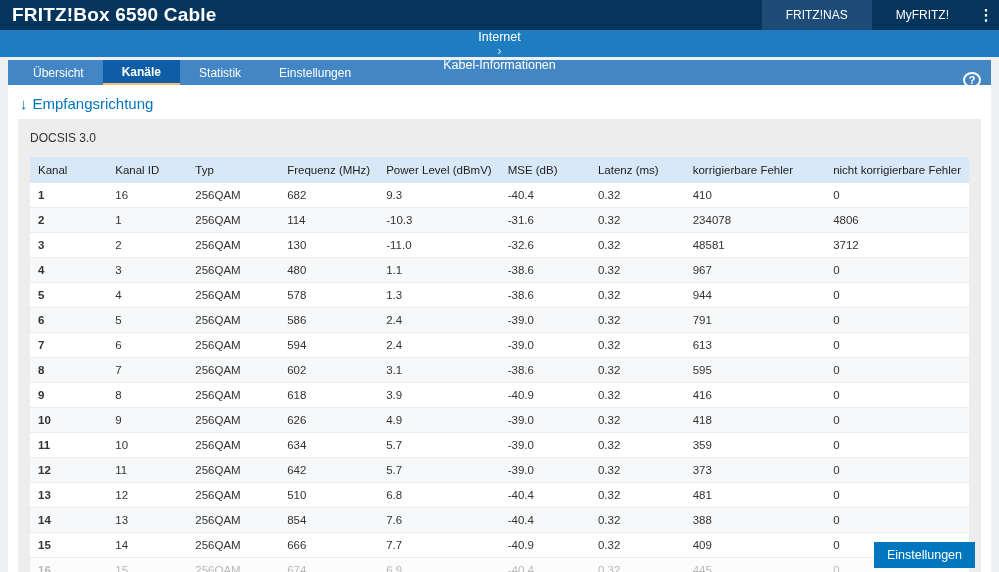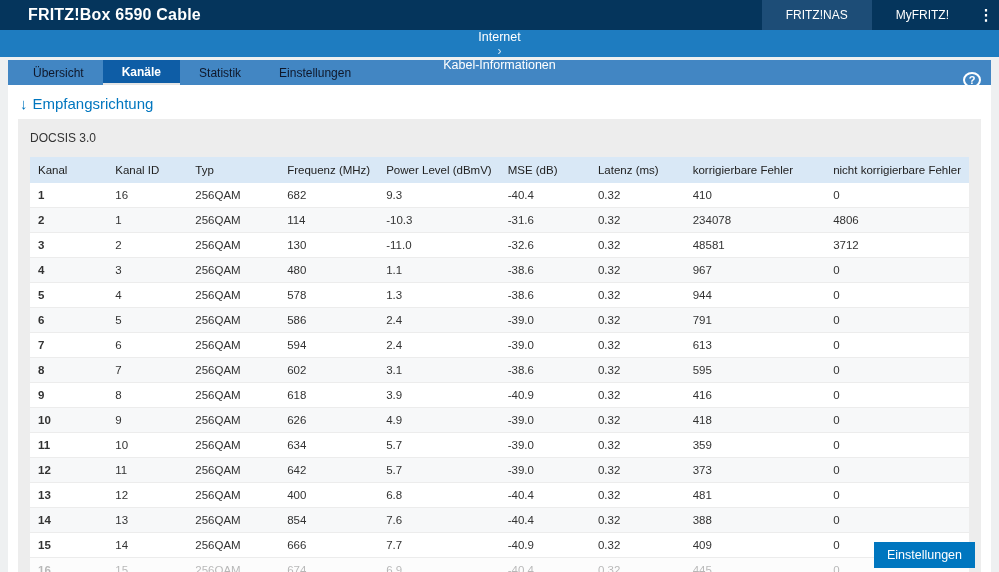--- a/index.html
+++ b/index.html
@@ -9,21 +9,21 @@
     font-family: "Liberation Sans", sans-serif;
     background: #eef0f1;
   }
 
   
   .topbar {
     height: 30px; background: #05355c; color: #fff;
     display: flex; align-items: stretch;
   }
   .topbar-title {
-    font-size: 16px; font-weight: bold; padding-left: 28px;
+    font-size: 19px; font-weight: bold; padding-left: 12px;
     display: flex; align-items: center; flex: 1;
     letter-spacing: 0.2px;
   }
   .topnav-item {
     display: flex; align-items: center; padding: 0 24px;
     font-size: 12px; cursor: pointer; color: #fff;
   }
   .topnav-item.active { background: #1d4d77; }
   .kebab {
     width: 26px; display: flex; align-items: center; justify-content: center;
@@ -44,25 +44,25 @@
   }
 
   
   .page { padding: 0 8px; }
   .tab-bar {
     margin-top: 3px; background: #4286c3; height: 25px;
     display: flex; align-items: stretch; padding-left: 6px;
   }
   .tab {
     display: flex; align-items: center; padding: 0 19px;
-    font-size: 12px; color: #0f172a; cursor: pointer; white-space: nowrap;
+    font-size: 12px; color: #ffffff; cursor: pointer; white-space: nowrap;
   }
   .tab.active {
     background: #0e5da6; color: #fff; font-weight: bold;
-    border-bottom: 2px solid #e5e5e5;
+    border-bottom: 2px solid #fdba74;
   }
 
   
   .content {
     background: #fff; height: 487px; position: relative; overflow: hidden;
     display: flex; flex-direction: column;
   }
   .section-heading {
     padding: 10px 12px 7px; color: #0076bf; font-size: 15px;
     display: flex; align-items: center; gap: 5px;
@@ -272,21 +272,21 @@
               <td>5.7</td>
               <td>-39.0</td>
               <td>0.32</td>
               <td>373</td>
               <td>0</td>
             </tr>
             <tr>
               <td>13</td>
               <td>12</td>
               <td>256QAM</td>
-              <td>400</td>
+              <td>510</td>
               <td>6.8</td>
               <td>-40.4</td>
               <td>0.32</td>
               <td>481</td>
               <td>0</td>
             </tr>
             <tr>
               <td>14</td>
               <td>13</td>
               <td>256QAM</td>

